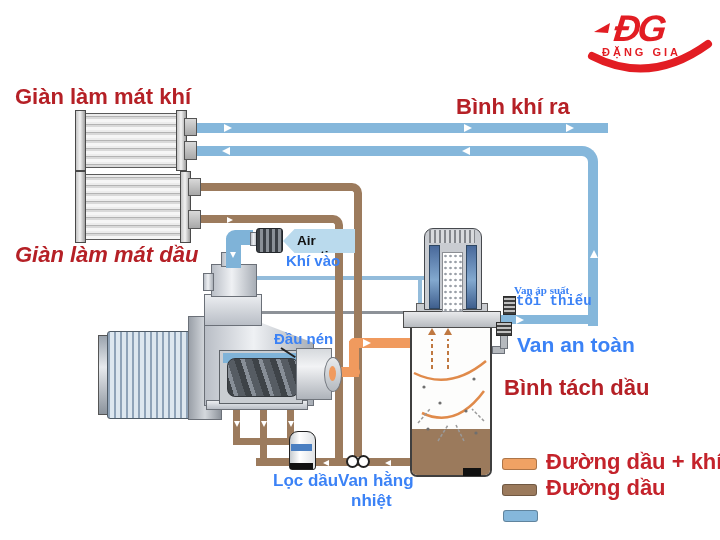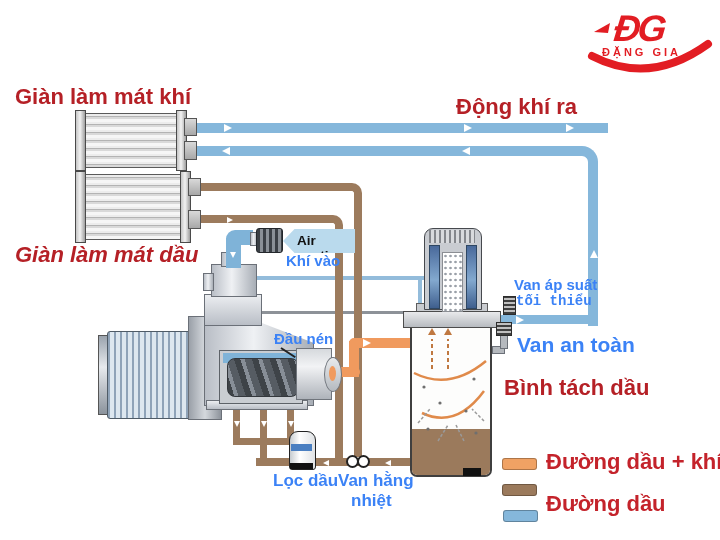--- a/index.html
+++ b/index.html
@@ -225,32 +225,32 @@
   <div class="ribbed" style="left:496px;top:322px;width:14px;height:12px;"></div>
 
   <div class="oilfilter">
     <div class="band"></div>
     <div class="base"></div>
   </div>
   <div class="thermo-c" style="left:346px;top:455px;"></div>
   <div class="thermo-c" style="left:357px;top:455px;"></div>
 
   <div class="red-label" style="left:15px;top:84px;text-align:center;">Giàn làm mát khí</div>
-  <div class="red-label" style="left:456px;top:94px;">Động khí ra</div>
+  <div class="red-label" style="left:456px;top:94px;">Bình khí ra</div>
   <div class="red-label" style="left:15px;top:242px;font-style:italic;">Giàn làm mát dầu</div>
   <div class="red-label" style="left:504px;top:375px;">Bình tách dầu</div>
 
   <div class="blk-label" style="left:286px;top:252px;font-size:15px;">Khí vào</div>
   <div class="blk-label" style="left:274px;top:330px;font-size:15px;font-weight:bold;">Đầu nén</div>
-  <div class="blk-label" style="left:514px;top:276px;font-size:15px;">Van áp suất</div>
+  <div class="blk-label" style="left:514px;top:284px;font-size:11px;font-family:Liberation Serif, serif;">Van áp suất</div>
   <div class="blk-label" style="left:516px;top:293px;font-size:14px;font-family:Liberation Mono, monospace;">tối thiểu</div>
   <div class="blk-label" style="left:517px;top:333px;font-size:21px;">Van an toàn</div>
   <div class="blk-label" style="left:273px;top:471px;font-size:17px;text-align:right;">Lọc dầu</div>
   <div class="blk-label" style="left:338px;top:471px;font-size:17px;">Van hằng</div>
   <div class="blk-label" style="left:351px;top:491px;font-size:17px;">nhiệt</div>
 
   <div class="swatch" style="left: 502px; top: 458px; background: rgb(240, 162, 100);"></div>
   <div class="legend-text" style="top:449px;">Đường dầu + khí</div>
   <div class="swatch" style="left: 502px; top: 484px; background: rgb(155, 122, 92);"></div>
-  <div class="legend-text" style="top:475px;margin-top:16px;">Đường dầu</div>
+  <div class="legend-text" style="top:475px;">Đường dầu</div>
   <div class="swatch" style="left: 503px; top: 510px; background: rgb(133, 183, 219);"></div>
 
 </div>
 
 </body></html>

